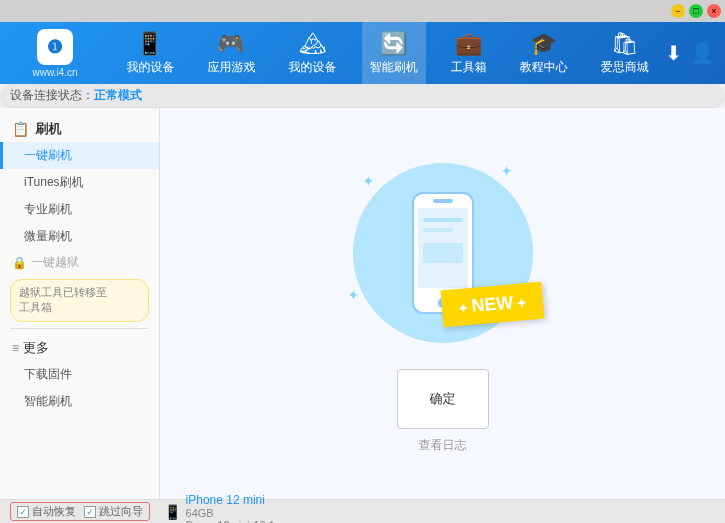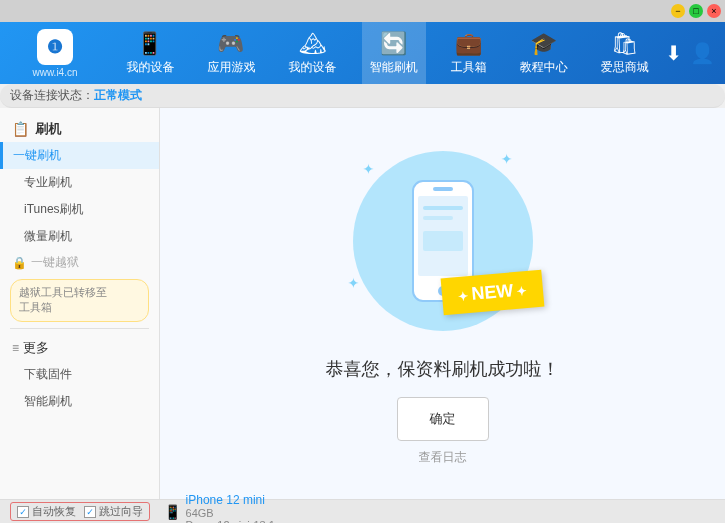--- a/index.html
+++ b/index.html
@@ -129,21 +129,21 @@
     .sidebar-item {
       padding: 5px 12px 5px 24px;
       font-size: 12px;
       color: #555;
       cursor: pointer;
     }
     .sidebar-item.active {
       color: #2196F3;
       background: #e3f2fd;
       border-left: 3px solid #2196F3;
-      padding-left: 10px;
+      padding-left: 21px;
     }
     .sidebar-locked {
       padding: 4px 12px;
       font-size: 12px;
       color: #aaa;
       display: flex;
       align-items: center;
       gap: 4px;
     }
     .sidebar-notice {
@@ -235,21 +235,21 @@
     .success-text {
       font-size: 18px;
       color: #333;
       margin-bottom: 16px;
       font-weight: 500;
     }
     .btn-confirm {
       background: white;
       border: 1px solid #ccc;
       border-radius: 4px;
-      padding: 12px 32px;
+      padding: 20px 32px;
       font-size: 13px;
       color: #333;
       cursor: pointer;
       margin-bottom: 8px;
     }
     .link-history {
       font-size: 12px;
       color: #999;
       cursor: pointer;
     }
@@ -339,24 +339,24 @@
 
   <div class="sidebar">
     <div class="sidebar-section-title">
       <span class="section-icon">📋</span>
       <span>刷机</span>
     </div>
     <div class="sidebar-item active">
       <span>一键刷机</span>
     </div>
     <div class="sidebar-item">
+      <span>iTunes刷机</span>
+    </div>
+    <div class="sidebar-item">
       <span>专业刷机</span>
-    </div>
-    <div class="sidebar-item">
-      <span>iTunes刷机</span>
     </div>
     <div class="sidebar-item">
       <span>微量刷机</span>
     </div>
     <div class="sidebar-locked">
       <span>🔒</span>
       <span>一键越狱</span>
     </div>
     <div class="sidebar-notice">
       <span>越狱工具已转移至<br>工具箱</span>
@@ -390,21 +390,20 @@
           <rect x="20" y="30" width="40" height="4" rx="2" fill="#81D4FA" opacity="0.5"></rect>
           <rect x="20" y="40" width="30" height="4" rx="2" fill="#81D4FA" opacity="0.3"></rect>
           <rect x="20" y="55" width="40" height="20" rx="2" fill="#B3E5FC" opacity="0.6"></rect>
         </svg>
       </div>
       <div class="ribbon-new">NEW</div>
       <span class="sparkle-1">✦</span>
       <span class="sparkle-2">✦</span>
       <span class="sparkle-3">✦</span>
     </div>
-    <div class="success-text">恭喜您，保资料刷机成功啦！</div>
     <button class="btn-confirm">确定</button>
     <div class="link-history">查看日志</div>
   </div>
 </div>
 
 <div class="bottom-bar">
   <div class="bottom-left">
     <div style="border: 1px solid #e57373; border-radius: 3px; padding: 1px 6px; display:flex; align-items:center; gap:8px;">
       <div class="checkbox-item">
         <div class="cb checked"></div>

